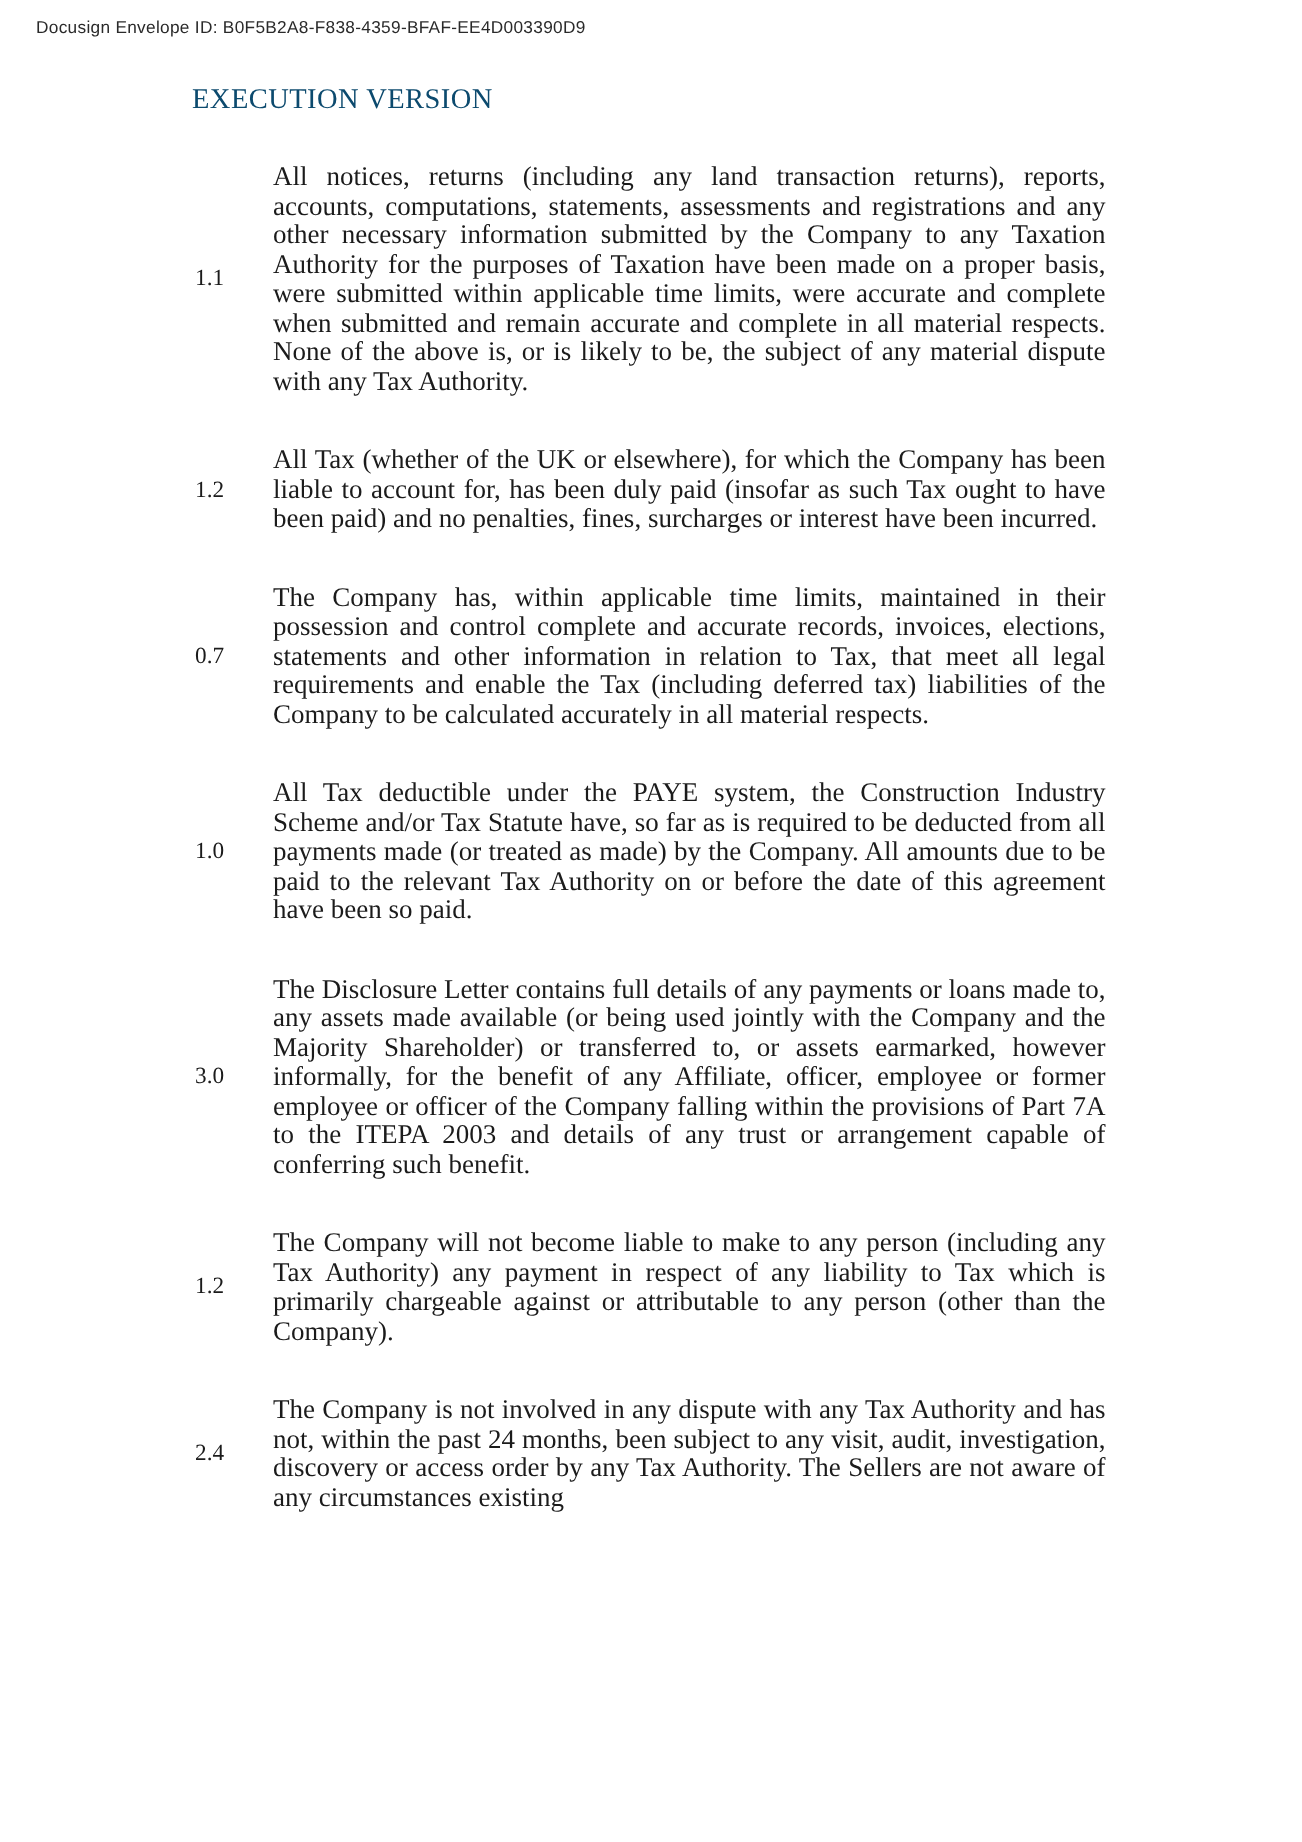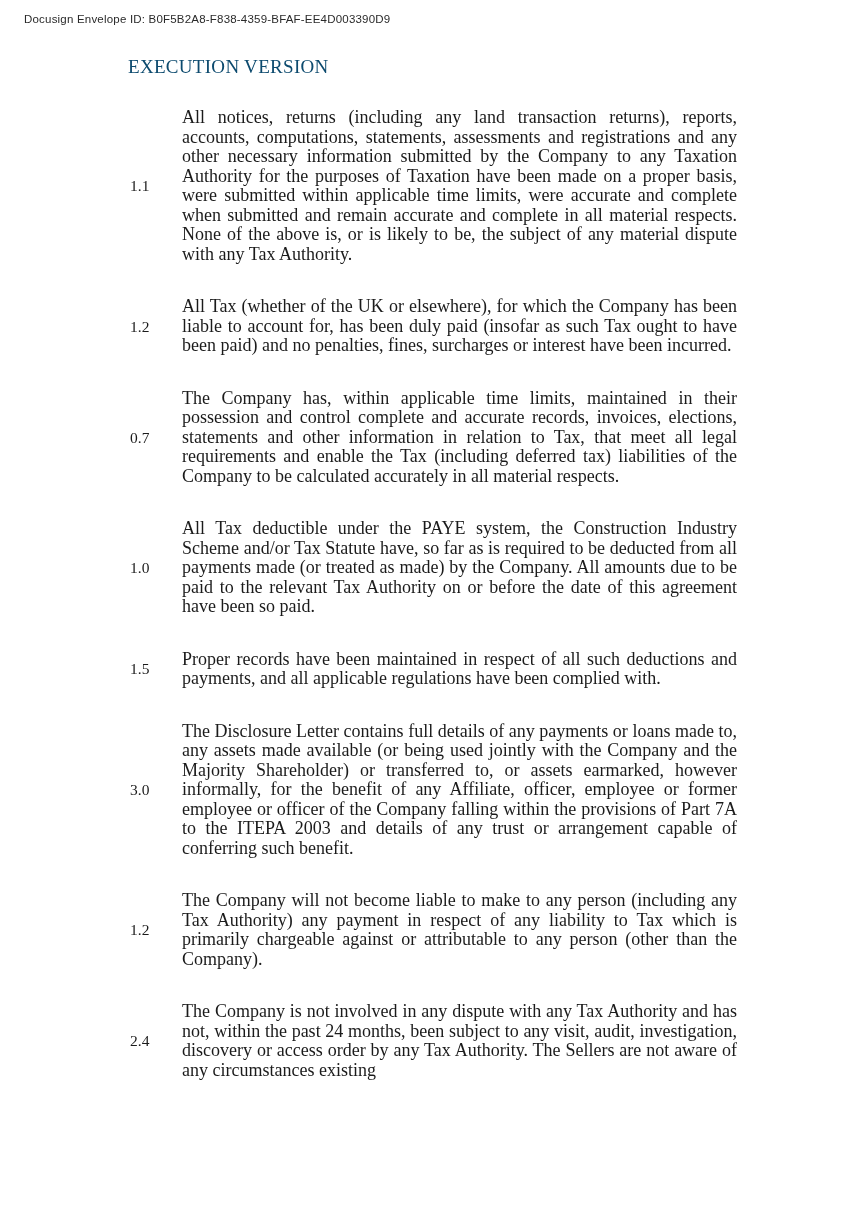--- a/index.html
+++ b/index.html
@@ -97,24 +97,20 @@
     <div class="clause">
       <div class="clause-num">0.7</div>
       <div class="clause-text">The Company has, within applicable time limits, maintained in their possession and control complete and accurate records, invoices, elections, statements and other information in relation to Tax, that meet all legal requirements and enable the Tax (including deferred tax) liabilities of the Company to be calculated accurately in all material respects.</div>
     </div>
 
     <div class="clause">
       <div class="clause-num">1.0</div>
       <div class="clause-text">All Tax deductible under the PAYE system, the Construction Industry Scheme and/or Tax Statute have, so far as is required to be deducted from all payments made (or treated as made) by the Company. All amounts due to be paid to the relevant Tax Authority on or before the date of this agreement have been so paid.</div>
     </div>
 
-    <div class="clause">
-      <div class="clause-num">1.5</div>
-      <div class="clause-text">Proper records have been maintained in respect of all such deductions and payments, and all applicable regulations have been complied with.</div>
-    </div>
 
     <div class="clause">
       <div class="clause-num">3.0</div>
       <div class="clause-text">The Disclosure Letter contains full details of any payments or loans made to, any assets made available (or being used jointly with the Company and the Majority Shareholder) or transferred to, or assets earmarked, however informally, for the benefit of any Affiliate, officer, employee or former employee or officer of the Company falling within the provisions of Part 7A to the ITEPA 2003 and details of any trust or arrangement capable of conferring such benefit.</div>
     </div>
 
 
     <div class="clause">
       <div class="clause-num">1.2</div>
       <div class="clause-text">The Company will not become liable to make to any person (including any Tax Authority) any payment in respect of any liability to Tax which is primarily chargeable against or attributable to any person (other than the Company).</div>

